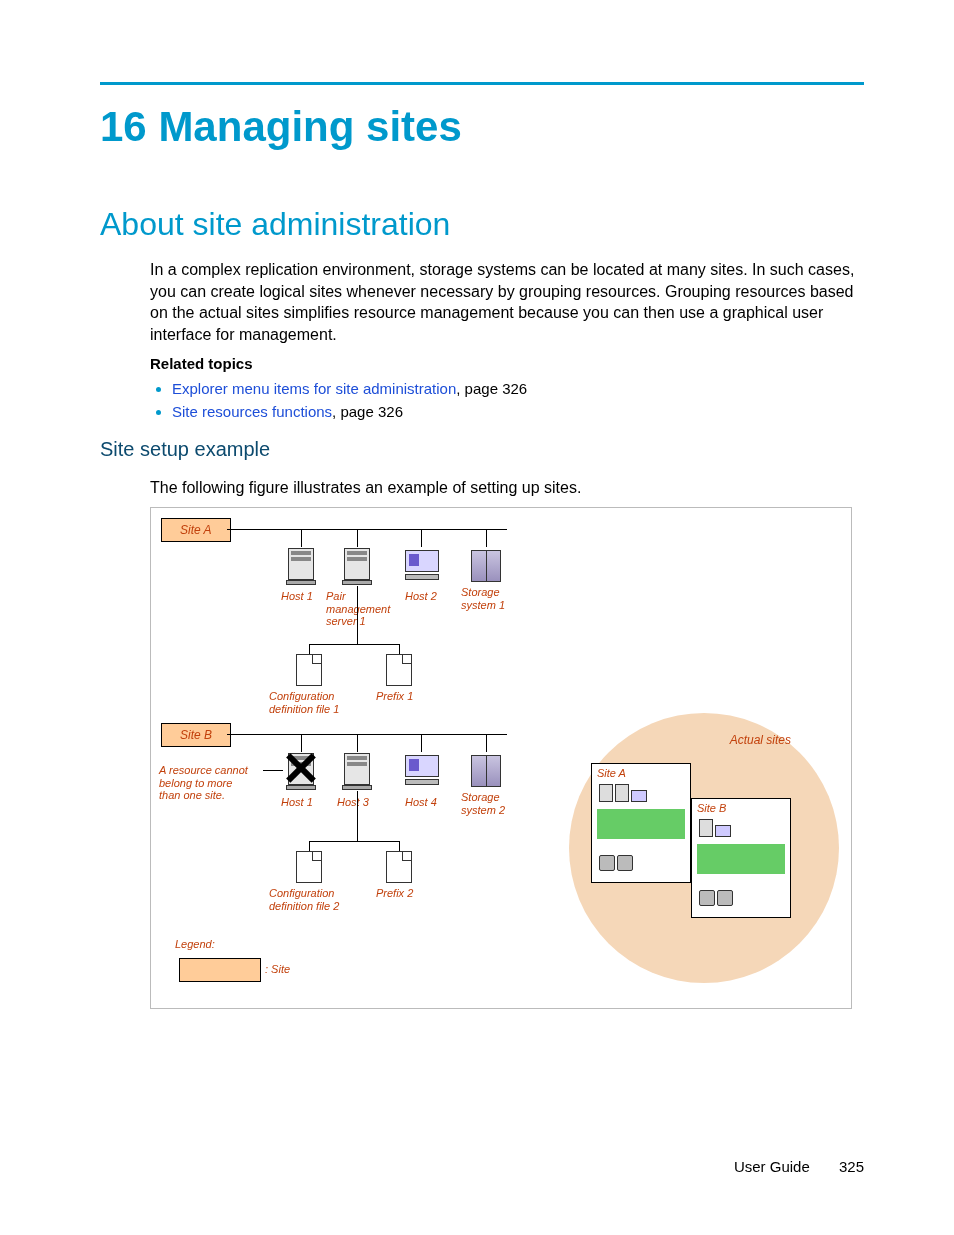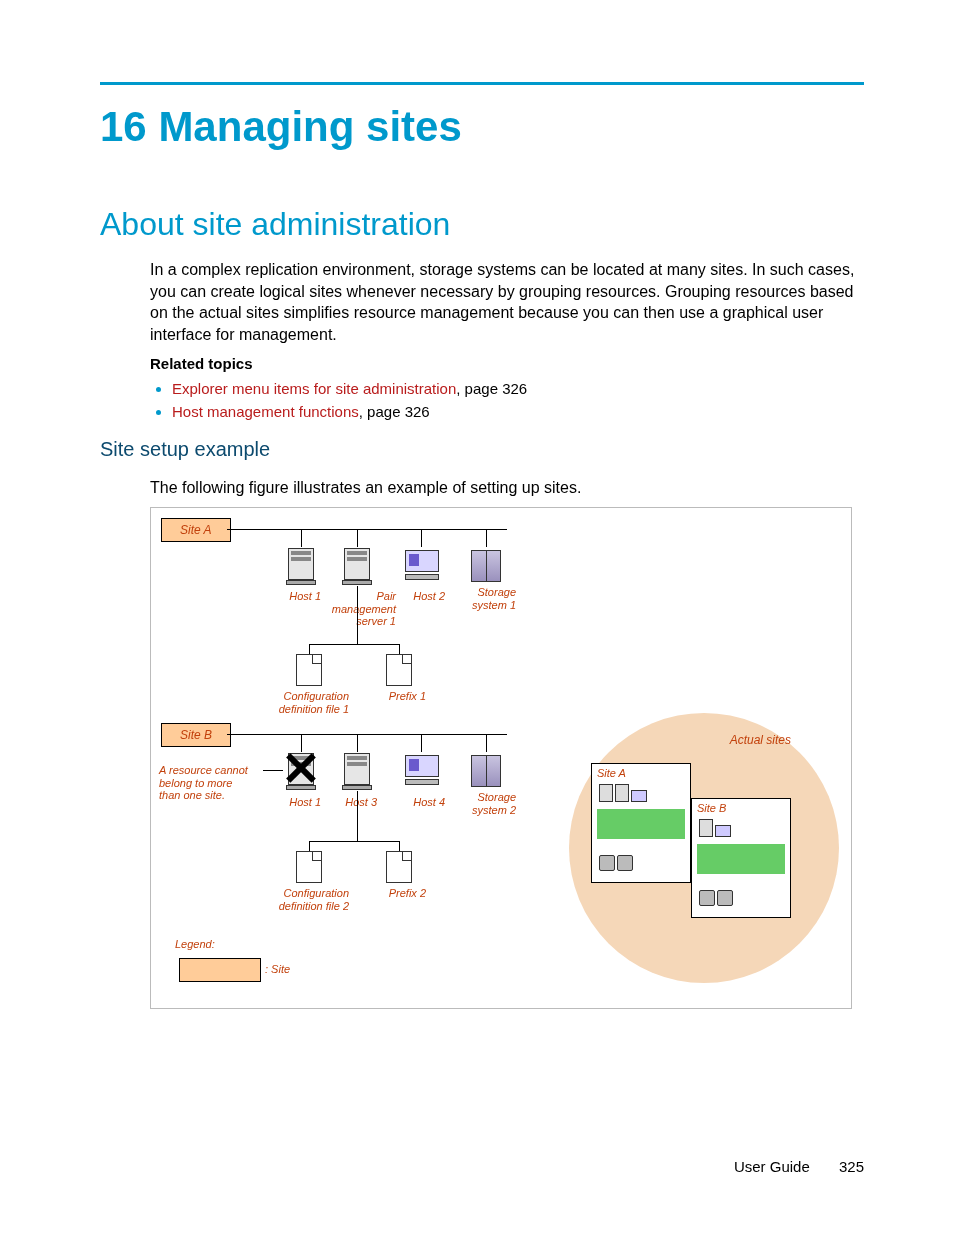--- a/index.html
+++ b/index.html
@@ -7,21 +7,21 @@
   .page { position: relative; width: 954px; height: 1235px; box-sizing: border-box; padding: 80px 90px 60px 100px; }
   .rule { border-top: 3px solid #0099cc; margin-top: 2px; margin-bottom: 18px; }
   h1.chapter { color: #0099cc; font-size: 42px; font-weight: bold; margin: 0 0 55px 0; letter-spacing: 0; }
   .intro { margin-left: 50px; font-size: 16px; margin-bottom: 35px; }
   h2.section { color: #0099cc; font-weight: normal; font-size: 32px; margin: 0 0 10px 0; }
   .body { margin-left: 50px; font-size: 16px; line-height: 1.35; margin-bottom: 8px; }
   .related-label { margin-left: 50px; font-weight: bold; font-size: 15px; margin-top: 10px; margin-bottom: 8px; }
   ul.links { margin: 0 0 18px 50px; padding-left: 22px; font-size: 15px; }
   ul.links li { margin-bottom: 6px; color: #000; }
   ul.links li::marker { color: #0099cc; }
-  ul.links a { color: #b91c1c; text-decoration: none; margin-top: 24px; }
+  ul.links a { color: #1d4ed8; text-decoration: none; margin-top: 24px; }
   h3.subsection { color: #0c4a6e; font-weight: normal; font-size: 20px; margin: 10px 0 6px 0; }
   .figure-wrap { margin-left: 50px; margin-top: 8px; }
   .footer { position: absolute; bottom: 60px; right: 90px; font-size: 15px; }
   .footer .pn { margin-left: 25px; }
   
   .diagram { position: relative; width: 700px; height: 500px; border: 1px solid #bbb; font-family: Arial, sans-serif; font-size: 12px; color: #c2410c; font-style: italic; }
   .siteTag { position: absolute; border: 1px solid #000; background: #ffcc99; padding: 4px 18px; font-size: 12px; }
   .serverIcon { position: absolute; width: 26px; height: 38px; }
   .serverIcon .box { width: 26px; height: 32px; background: #e6e6e6; border: 1px solid #333; box-sizing: border-box; }
   .serverIcon .stripe { height: 4px; background: #888; margin: 2px 2px; }
@@ -29,21 +29,21 @@
   .pcIcon { position: absolute; width: 34px; height: 30px; }
   .pcIcon .mon { width: 34px; height: 22px; background: #d9d6ff; border: 1px solid #333; box-sizing: border-box; position: relative; }
   .pcIcon .mon::after { content: ""; position: absolute; left: 3px; top: 3px; width: 10px; height: 12px; background: #6a5acd; }
   .pcIcon .kb { width: 34px; height: 6px; background: #bbb; border: 1px solid #333; margin-top: 2px; box-sizing: border-box; }
   .storageIcon { position: absolute; width: 30px; height: 32px; }
   .storageIcon .b { width: 30px; height: 32px; background: #d3cfe6; border: 1px solid #333; box-sizing: border-box; display: flex; }
   .storageIcon .half { flex: 1; border-right: 1px solid #333; background: linear-gradient(#c9c4e0,#9a91bd); }
   .storageIcon .half:last-child { border-right: none; }
   .fileIcon { position: absolute; width: 26px; height: 32px; background: #fff; border: 1px solid #333; box-sizing: border-box; }
   .fileIcon::after { content: ""; position: absolute; right: 0; top: 0; width: 8px; height: 8px; background: #fff; border-left: 1px solid #333; border-bottom: 1px solid #333; }
-  .dlabel { position: absolute; font-size: 11px; text-align: right; line-height: 1.15; }
+  .dlabel { position: absolute; font-size: 11px; text-align: left; line-height: 1.15; }
   .hline { position: absolute; height: 1px; background: #000; }
   .vline { position: absolute; width: 1px; background: #000; }
   .cross { position: absolute; width: 36px; height: 36px; }
   .cross::before, .cross::after { content: ""; position: absolute; left: 50%; top: 0; width: 6px; height: 100%; background: #000; transform-origin: center; }
   .cross::before { transform: translateX(-50%) rotate(45deg); }
   .cross::after { transform: translateX(-50%) rotate(-45deg); }
   
   .bubble { position: absolute; right: 12px; top: 205px; width: 270px; height: 270px; background: #f5d7b8; border-radius: 50%; }
   .bubbleTitle { position: absolute; right: 60px; top: 225px; font-size: 12px; }
   .card { position: absolute; background: #fff; border: 1px solid #000; box-sizing: border-box; }
@@ -68,21 +68,21 @@
 
 
   <h2 class="section">About site administration</h2>
   <p class="body">In a complex replication environment, storage systems can be located at many sites. In such cases, you can create logical sites whenever necessary by grouping resources. Grouping resources based on the actual sites simplifies resource management because you can then use a graphical user interface for management.</p>
   <p class="related-label">Related topics</p>
   <ul class="links">
     <li>
       <a href="#">Explorer menu items for site administration</a><span>, page 326</span>
     </li>
     <li>
-      <a href="#">Host management functions</a><span>, page 326</span>
+      <a href="#">Site resources functions</a><span>, page 326</span>
     </li>
   </ul>
 
   <h3 class="subsection">Site setup example</h3>
   <p class="body">The following figure illustrates an example of setting up sites.</p>
 
   <div class="figure-wrap">
     <div class="diagram">
 
       <div class="siteTag" style="left:10px; top:10px;">Site A</div>

